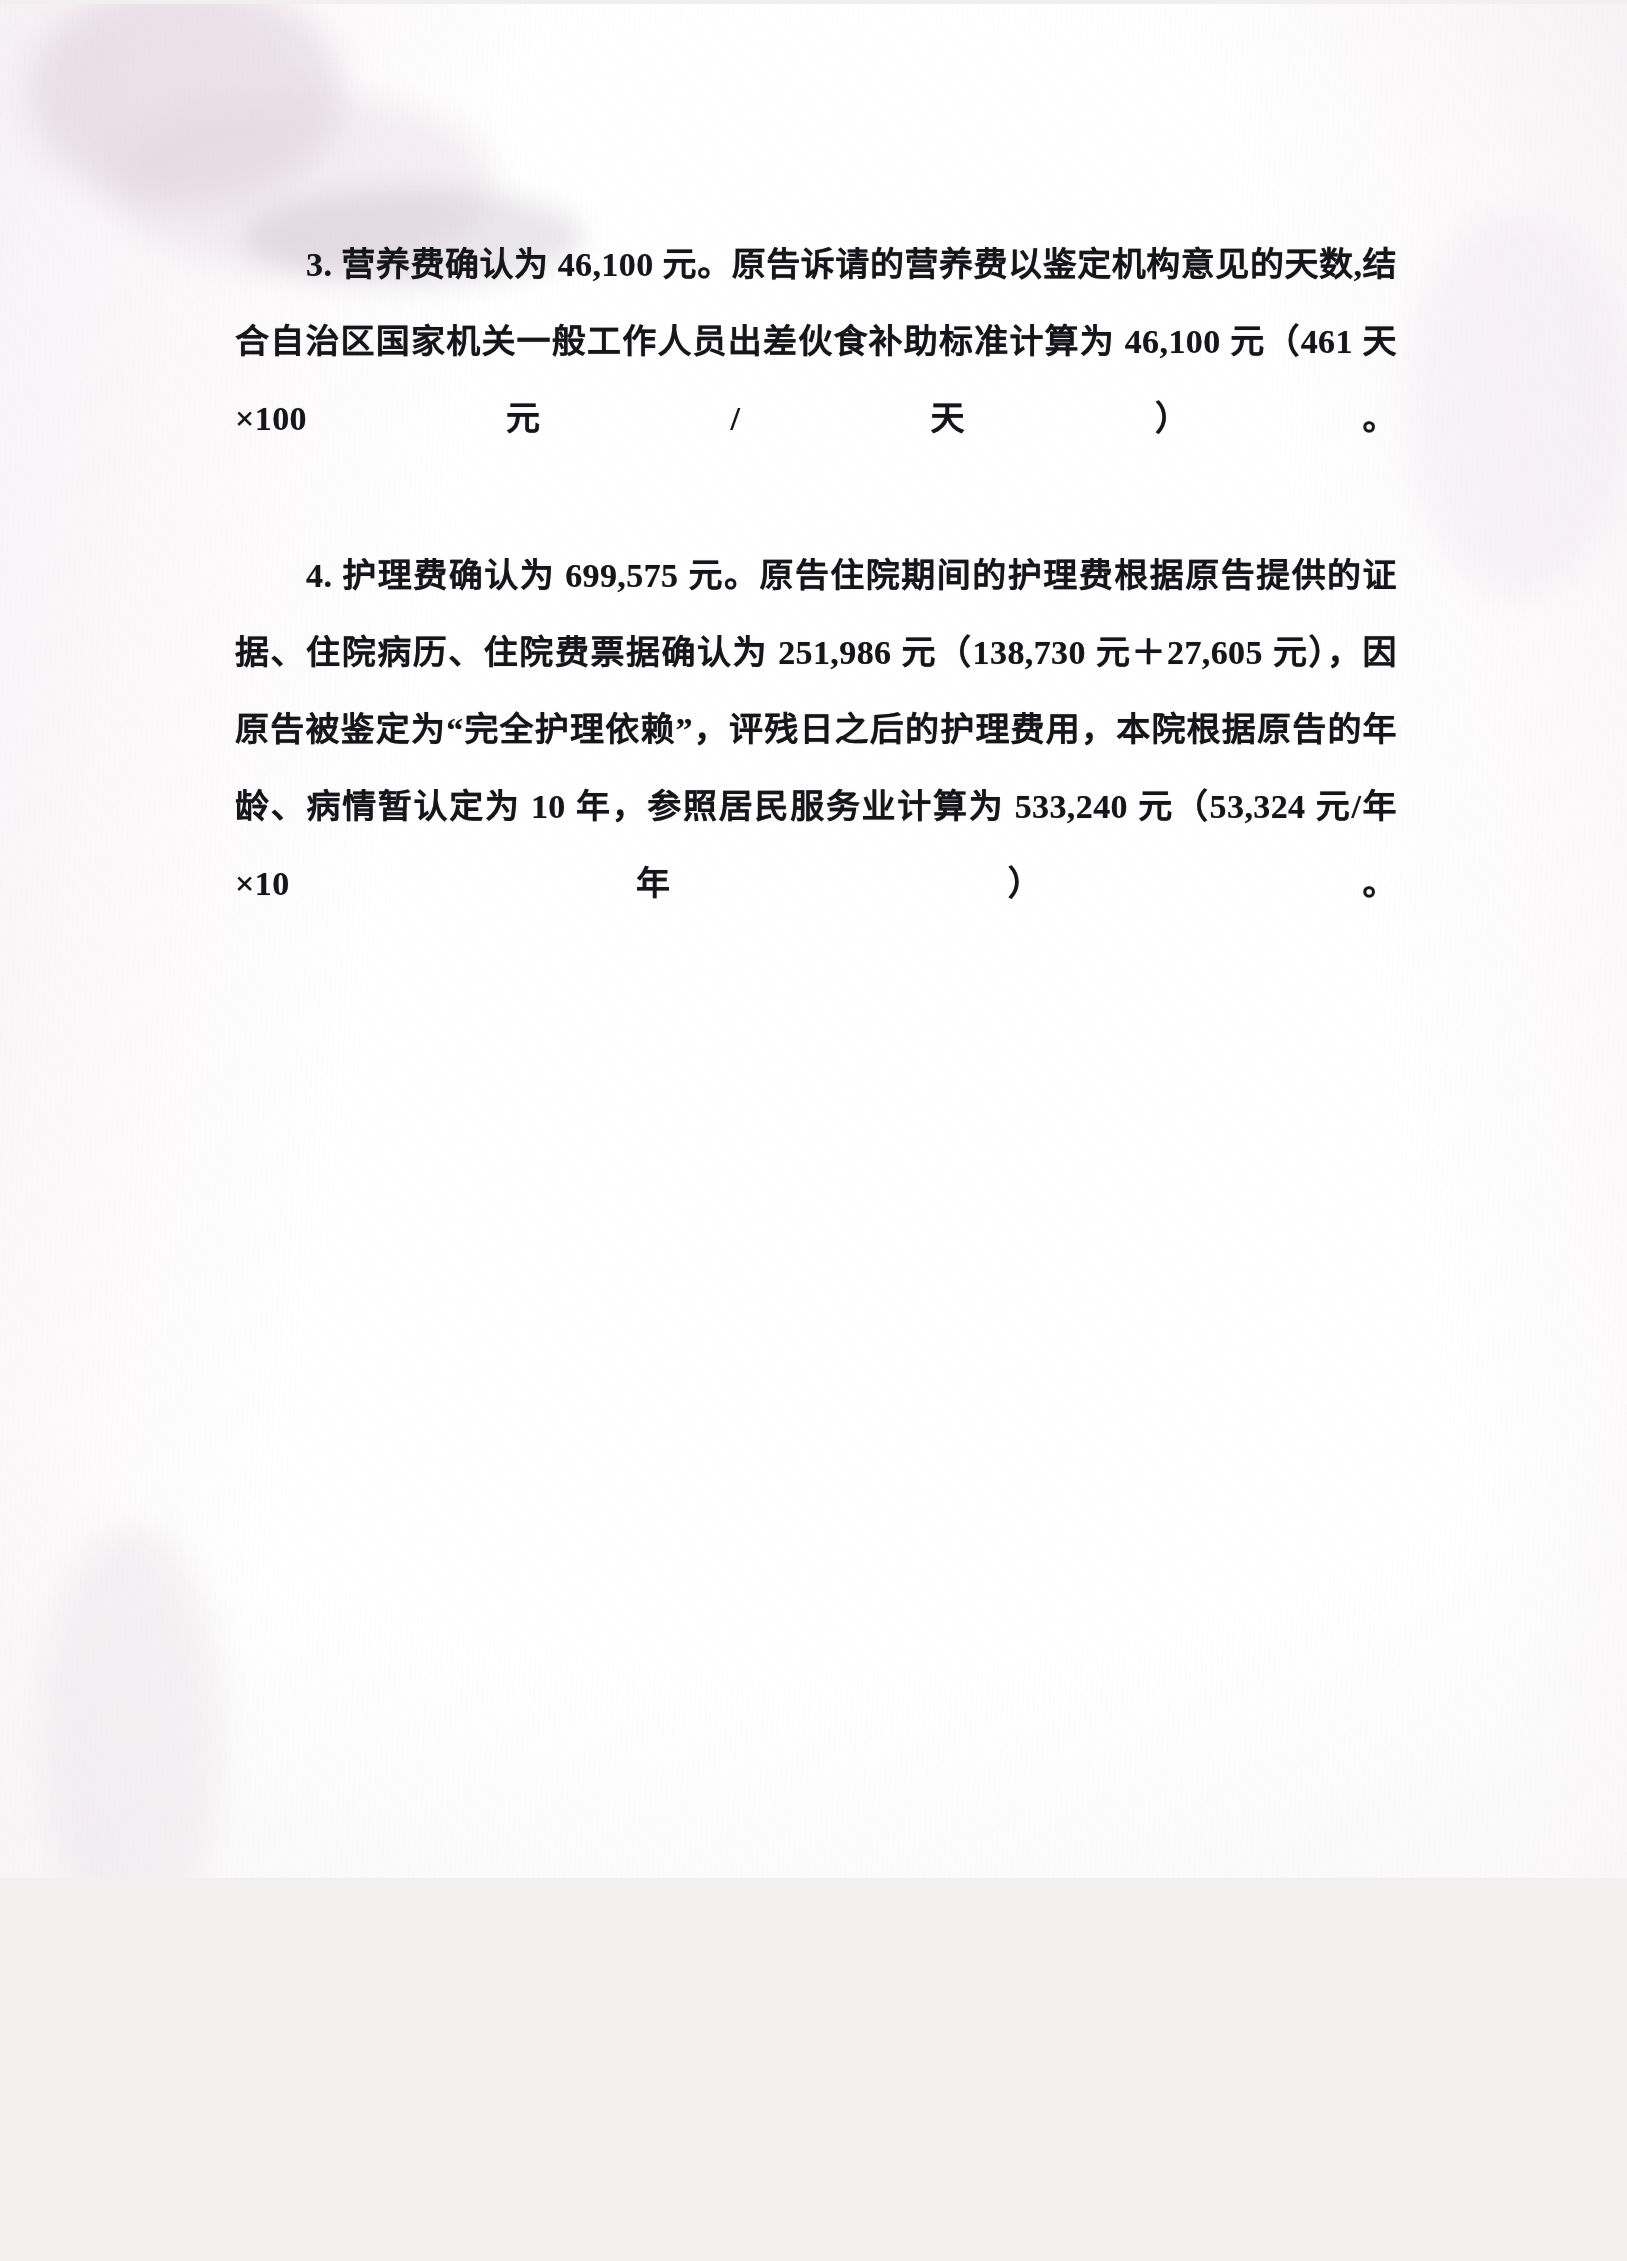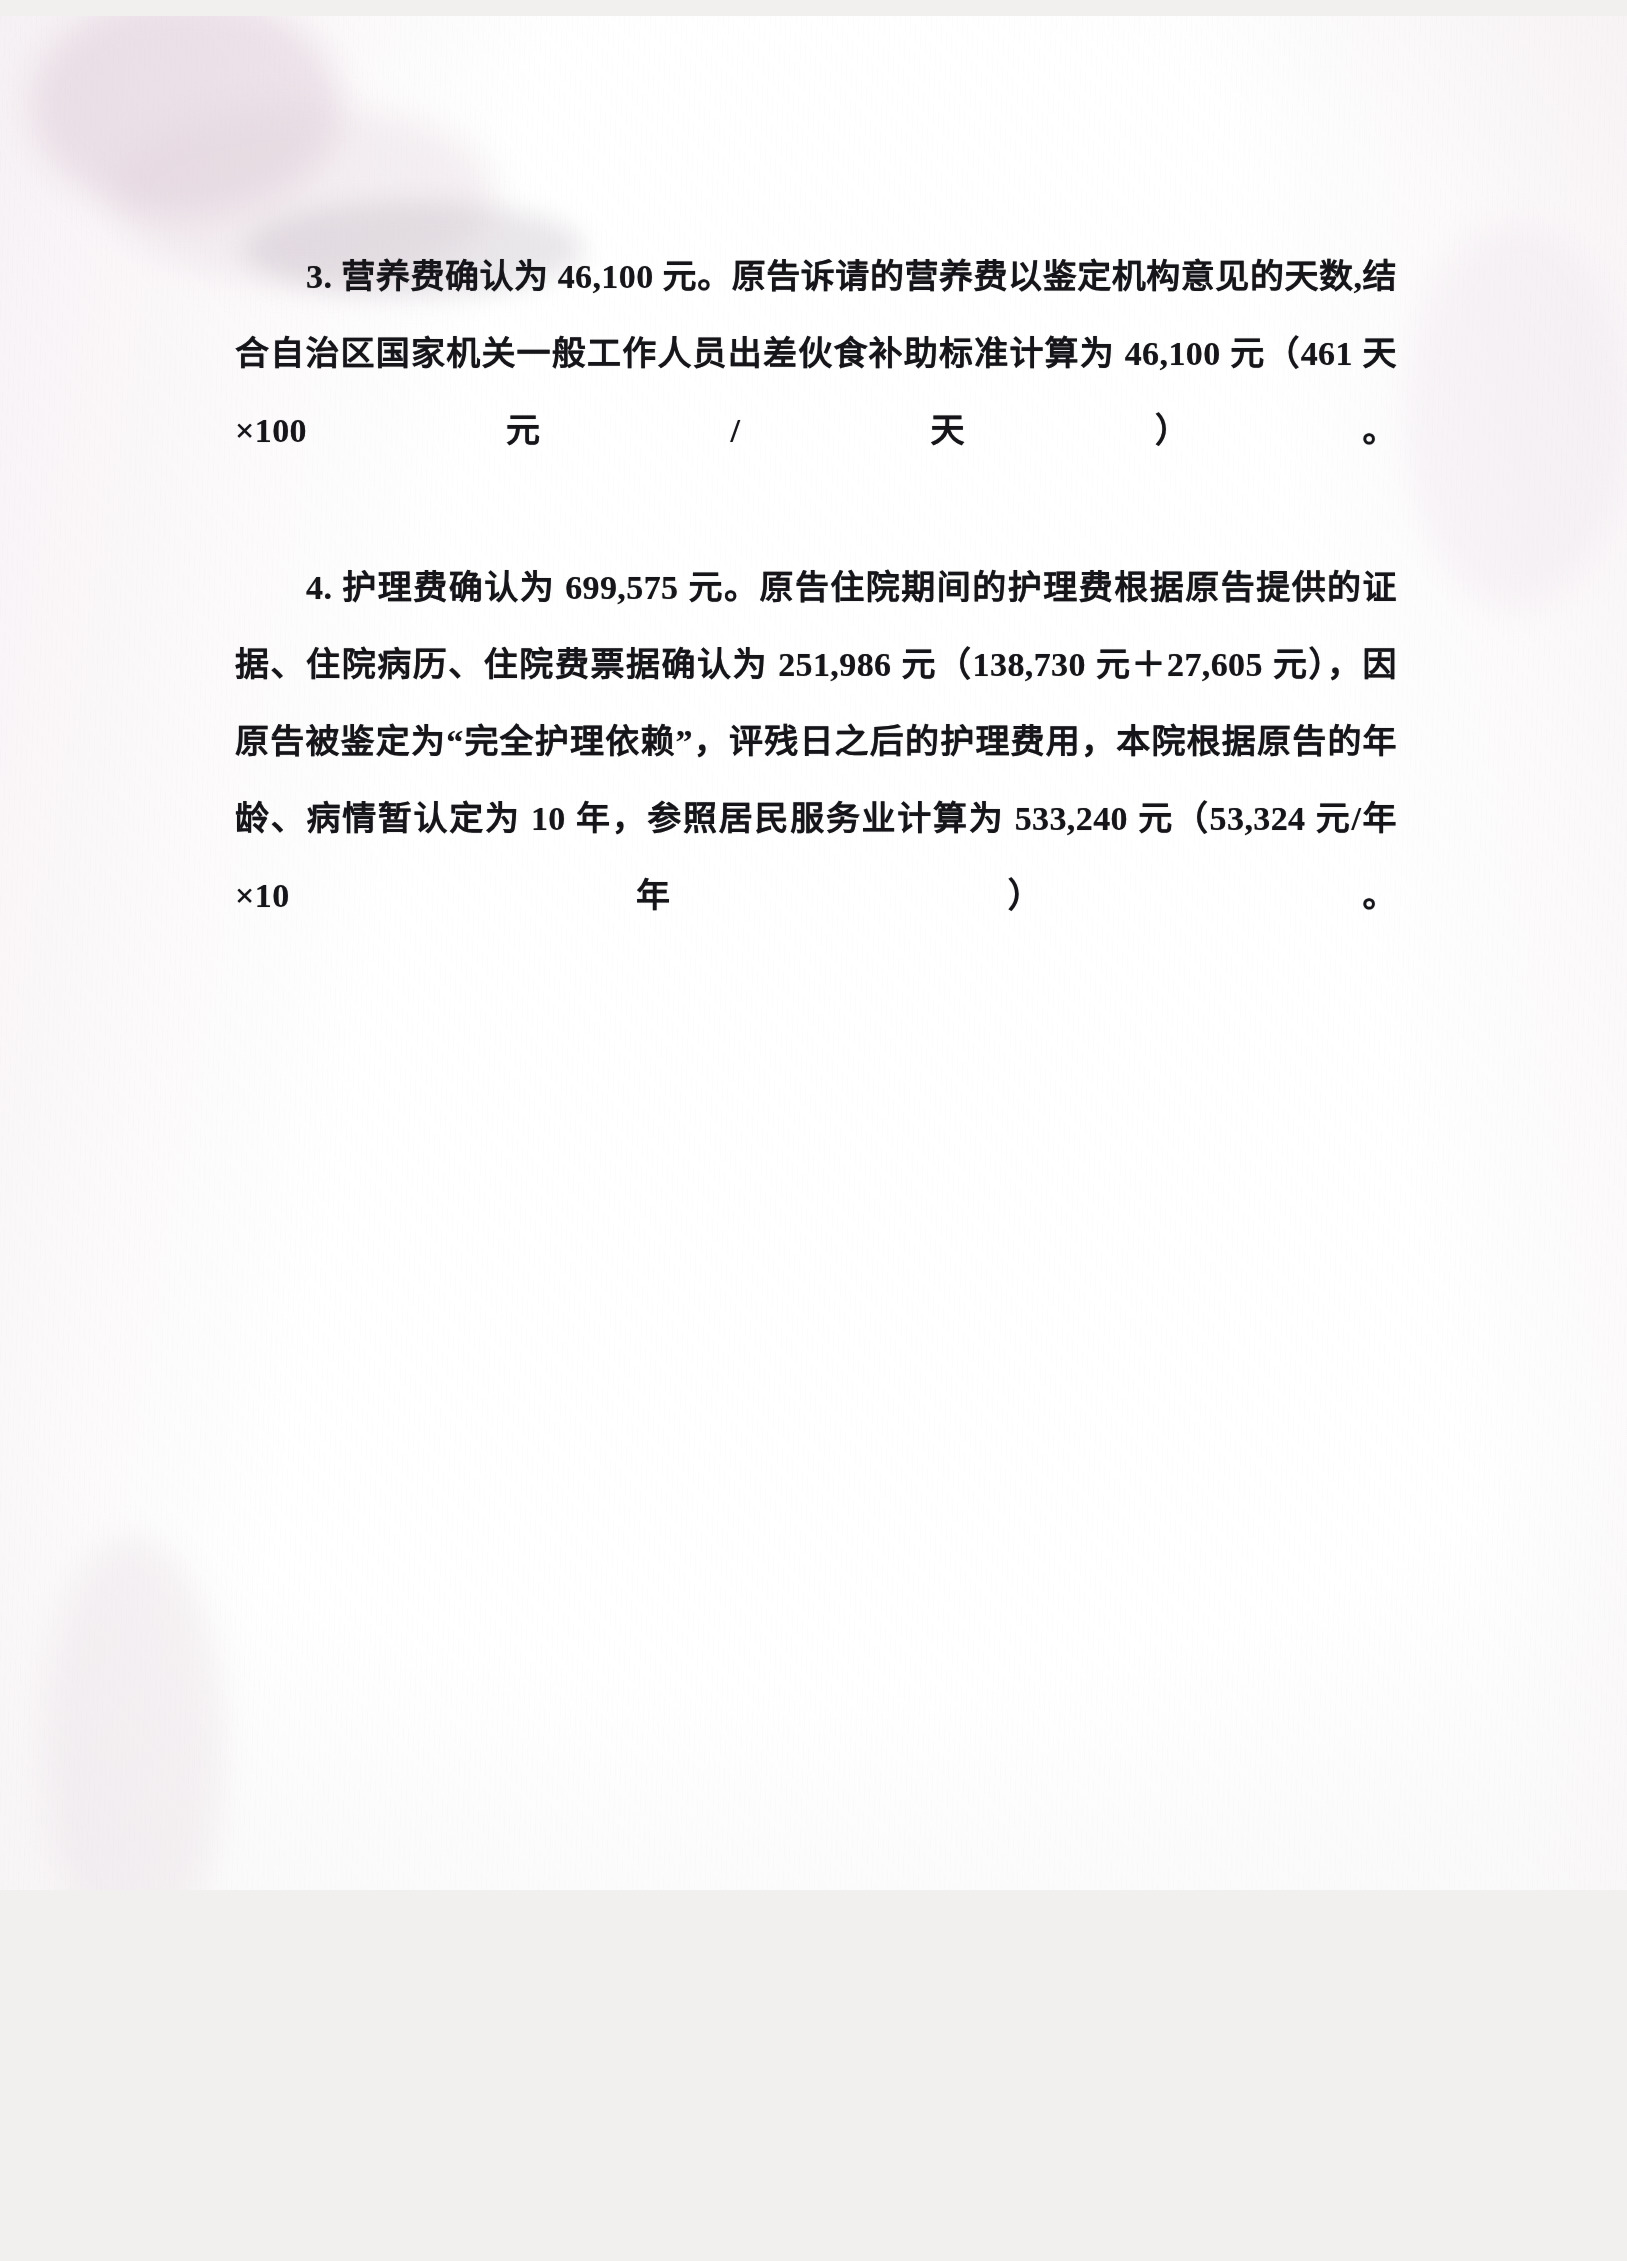--- a/index.html
+++ b/index.html
@@ -6,21 +6,21 @@
   html, body {
     margin: 0;
     padding: 0;
     background: #f2f0ef;
   }
 
   .page {
     position: relative;
     width: 1627px;
     height: 1874px;
-    margin: 16px auto;
+    margin: 4px auto;
     background: #ffffff;
     overflow: hidden;
     
     background-image:
       radial-gradient(ellipse 120% 80% at 50% 45%, rgba(255,255,255,0) 55%, rgba(238,233,236,0.55) 100%),
       linear-gradient(100deg, rgba(246,240,244,0.85) 0%, rgba(255,255,255,0) 28%),
       linear-gradient(260deg, rgba(247,242,245,0.8) 0%, rgba(255,255,255,0) 22%);
   }
 
   

